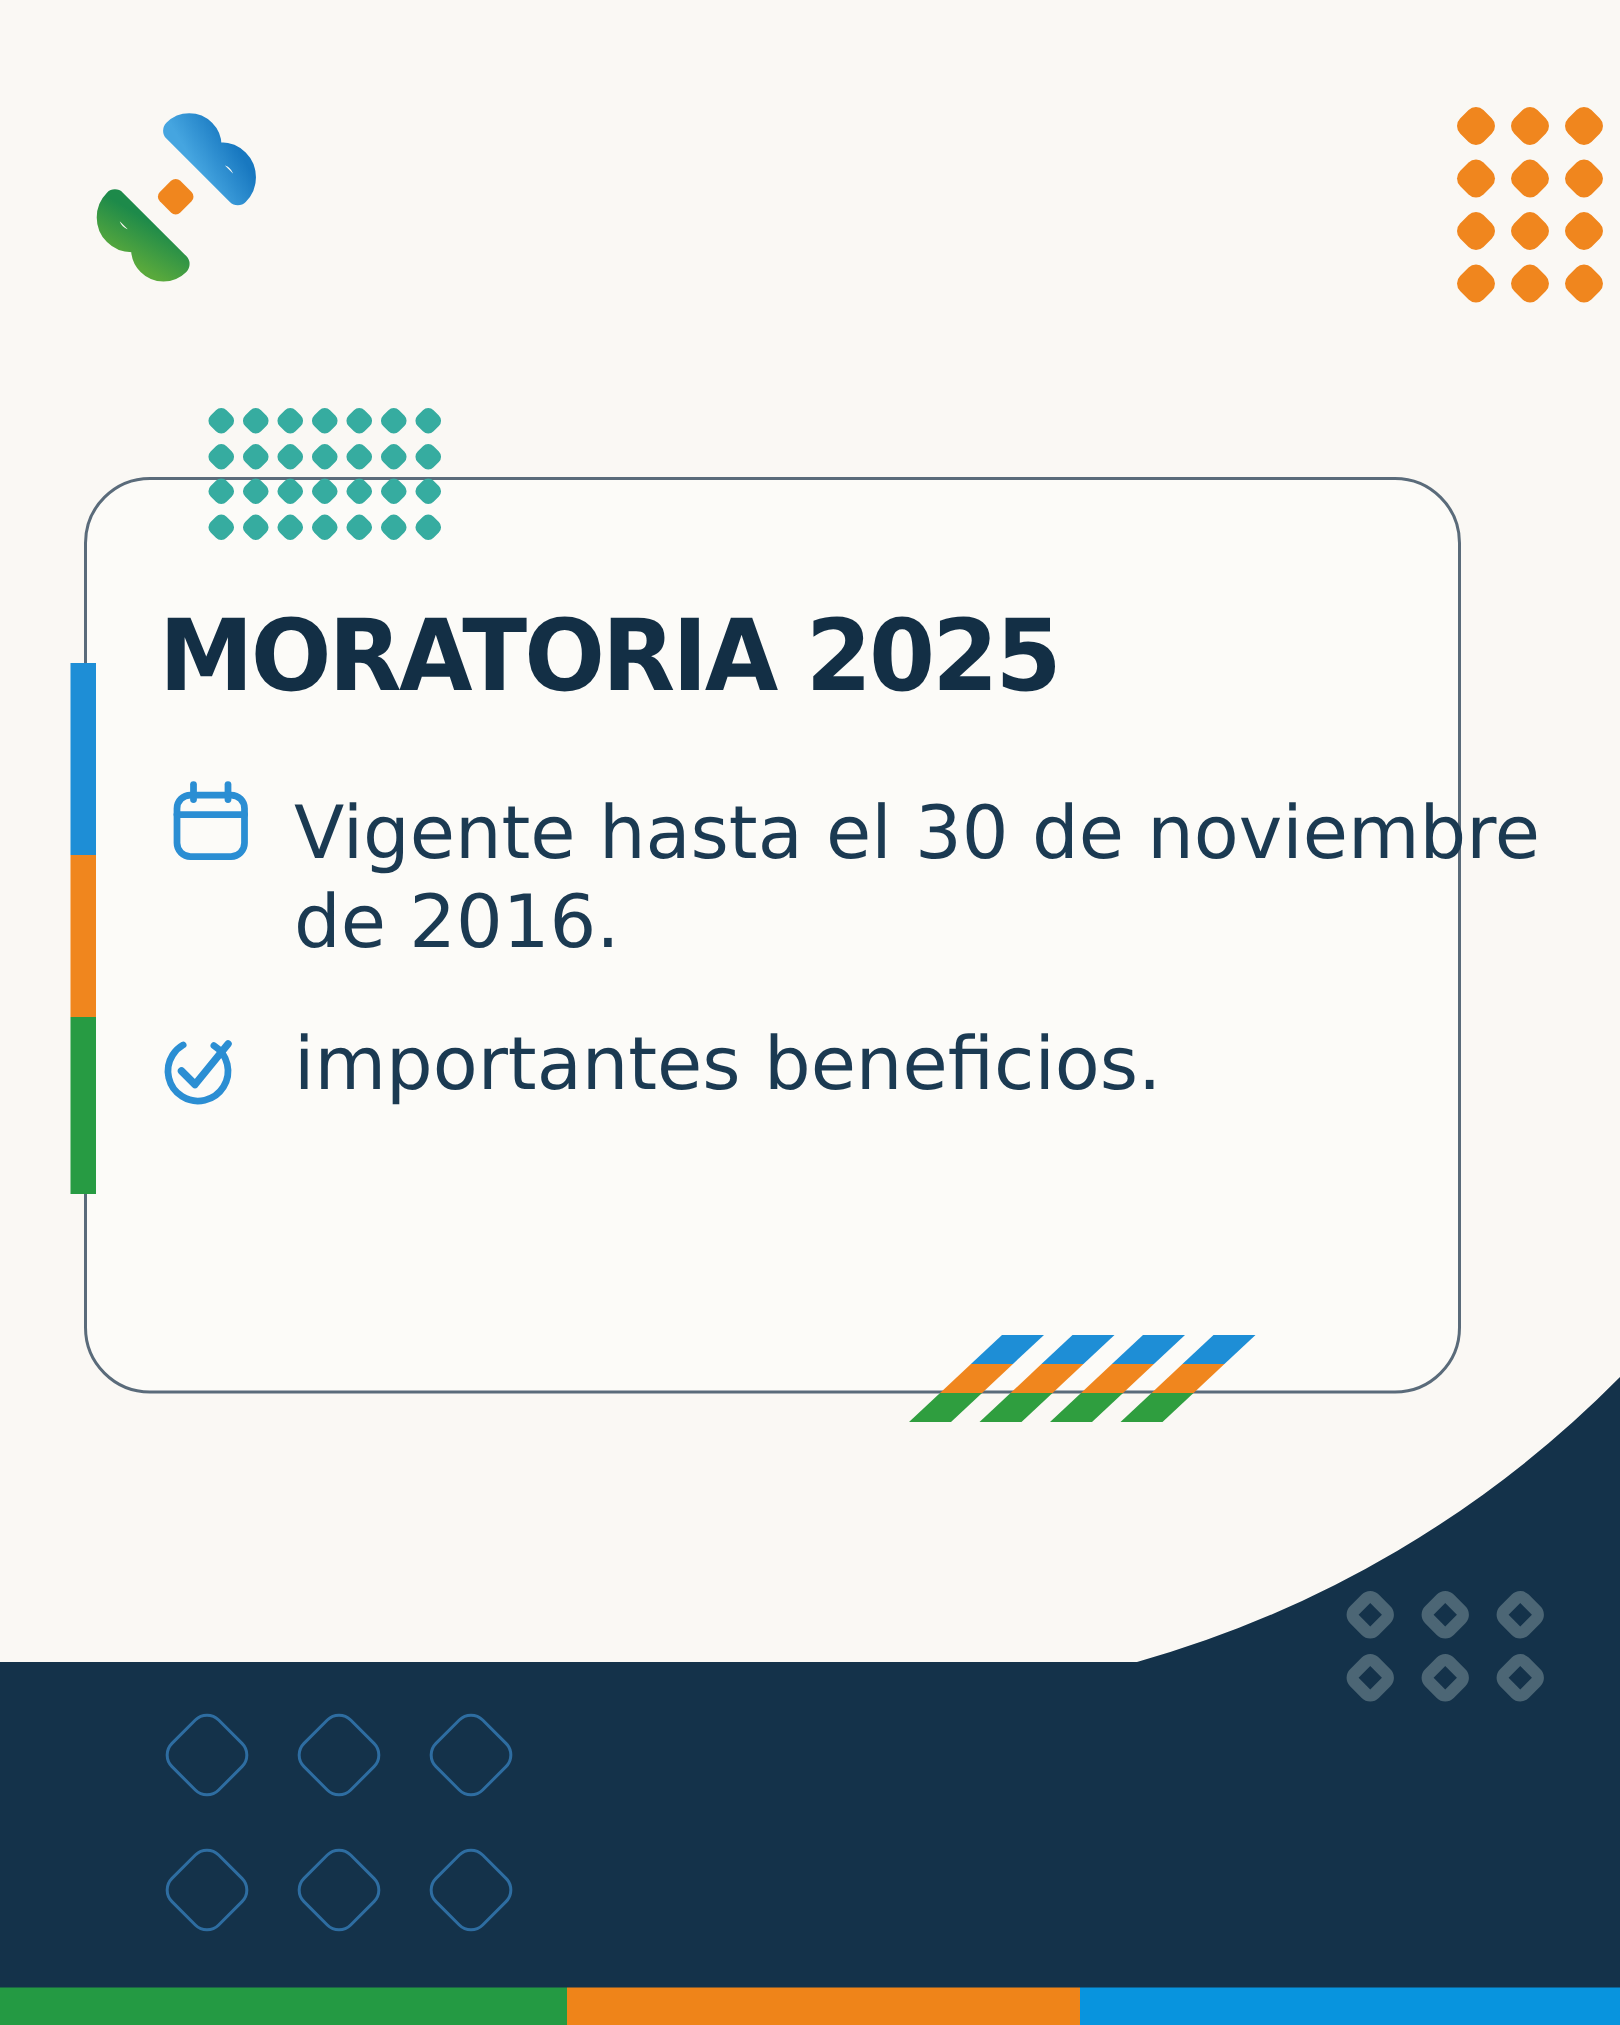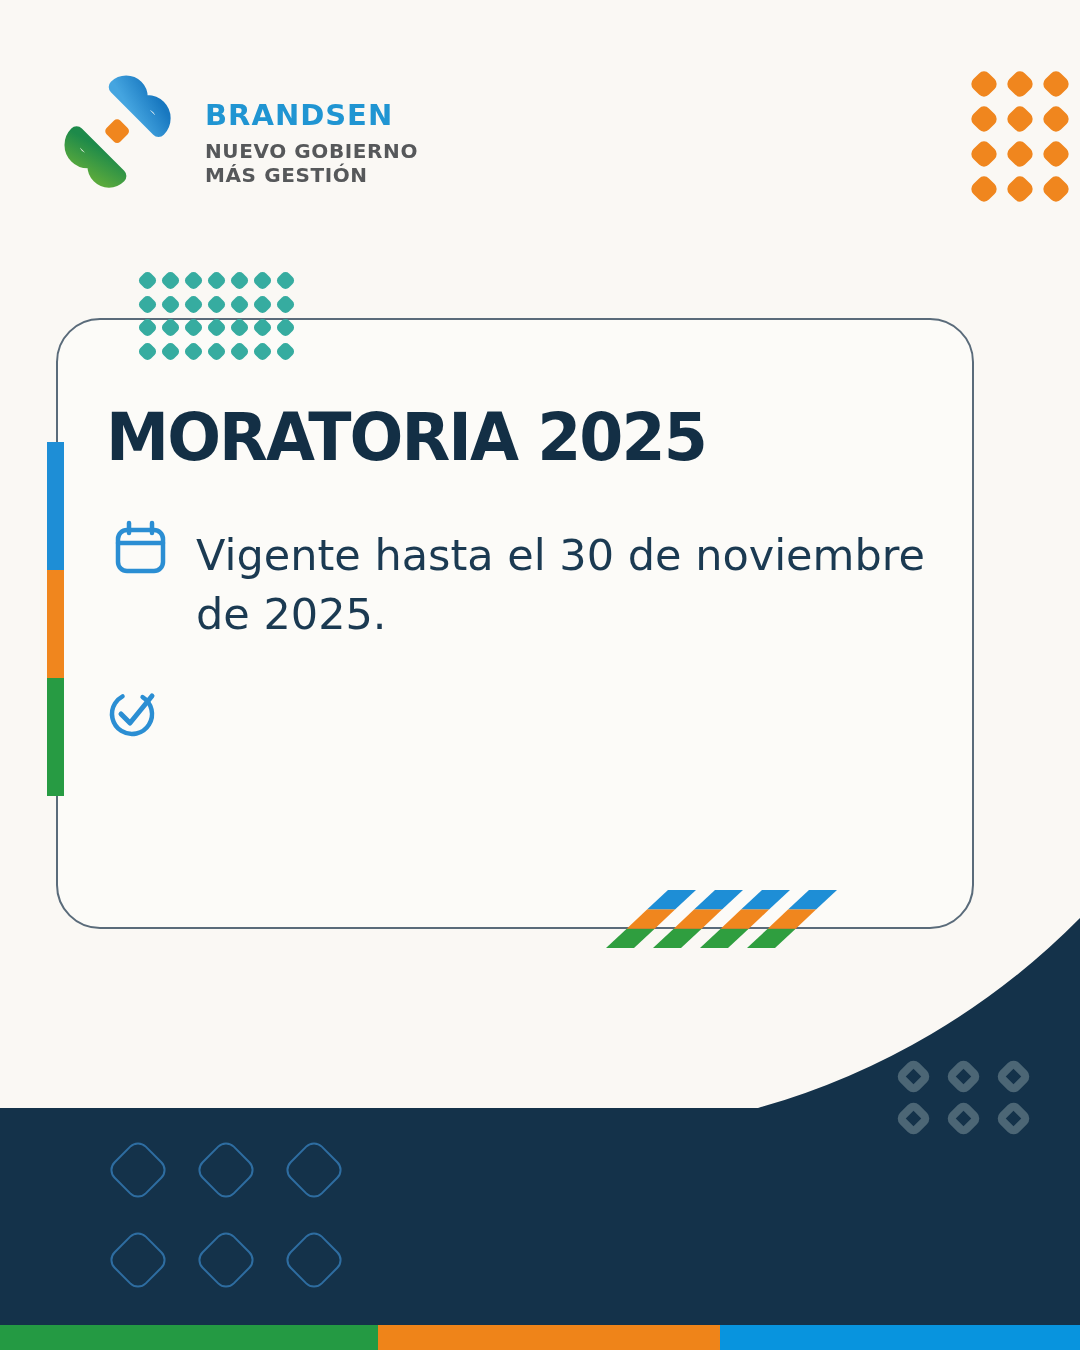--- a/index.html
+++ b/index.html
@@ -38,21 +38,21 @@
   #accent-bar{left:47px;top:442px;width:17px;z-index:6;}
   #accent-bar .seg-blue{width:17px;height:128px;background:var(--accent-blue,#1e8ed6);}
   #accent-bar .seg-orange{width:17px;height:108px;background:var(--accent-orange,#f0861e);}
   #accent-bar .seg-green{width:17px;height:118px;background:var(--accent-green,#279b43);}
 
   #card-title{left:106px;top:399px;z-index:2;font-size:66px;font-weight:bold;letter-spacing:-2px;
               color:var(--ink-title,#132f45);transform:scaleX(0.96);transform-origin:left top;white-space:nowrap;}
   .bullet-icon{z-index:2;}
   #bullet1-icon{left:112px;top:519px;width:57px;height:57px;}
   #bullet2-icon{left:107px;top:684px;width:56px;height:56px;}
-  .bullet-text{z-index:2;font-size:43px;line-height:59px;color:var(--ink-text,#1b3a52);}
+  .bullet-text{z-index:2;font-size:49px;line-height:59px;color:var(--ink-text,#1b3a52);}
   .bullet-text div{white-space:nowrap;}
   #bullet1-text{left:196px;top:526px;}
   #bullet2-text{left:196px;top:680px;}
   #slashes{left:606px;top:890px;width:232px;height:58px;z-index:6;}
 
   
   #footer-band{left:0;top:1108px;width:1080px;height:242px;background:var(--navy,#14324a);z-index:3;}
   #footer-corner{left:700px;top:900px;width:380px;height:209px;z-index:3;}
   #gray-rings{left:888px;top:1055px;grid-template-columns:repeat(3,50px);grid-auto-rows:42px;z-index:4;}
   #gray-rings .ring{width:27px;height:27px;border:8px solid var(--ring-gray,#4c6675);border-radius:8px;transform:rotate(45deg);margin:auto;background:transparent;}
@@ -83,25 +83,20 @@
       <path d="M0,-34 L0,34 M0,-34 A16,16 0 0 1 0,-2 A18,18 0 0 1 0,34"></path>
     </g>
     <g transform="translate(52,101) rotate(135)" stroke="url(#gG)" stroke-width="17" stroke-linecap="round">
       <path d="M0,-34 L0,34 M0,-34 A16,16 0 0 1 0,-2 A18,18 0 0 1 0,34"></path>
     </g>
     <g transform="translate(74,74) rotate(45)">
       <rect x="-11" y="-11" width="22" height="22" rx="5" fill="#f0861e"></rect>
     </g>
   </svg>
 
-  <div id="logo-text" class="abs">
-    <div class="brand-name">BRANDSEN</div>
-    <div class="brand-tagline first">NUEVO GOBIERNO</div>
-    <div class="brand-tagline">MÁS GESTIÓN</div>
-  </div>
 
   <div id="orange-dots" class="abs dot-grid">
       <span class="dot"></span>
       <span class="dot"></span>
       <span class="dot"></span>
       <span class="dot"></span>
       <span class="dot"></span>
       <span class="dot"></span>
       <span class="dot"></span>
       <span class="dot"></span>
@@ -153,28 +148,29 @@
   <h1 id="card-title" class="abs">MORATORIA 2025</h1>
 
   <svg id="bullet1-icon" class="abs bullet-icon" viewBox="0 0 57 57" fill="none" stroke="#2b8ed3" stroke-width="4.5" stroke-linecap="round" stroke-linejoin="round">
     <rect x="6" y="11" width="45" height="41" rx="9"></rect>
     <line x1="6" y1="24" x2="51" y2="24"></line>
     <line x1="17" y1="4" x2="17" y2="14"></line>
     <line x1="40" y1="4" x2="40" y2="14"></line>
   </svg>
   <div id="bullet1-text" class="abs bullet-text">
     <div>Vigente hasta el 30 de noviembre</div>
-    <div>de 2025.</div>
+    <div>de 2016.</div>
   </div>
 
   <svg id="bullet2-icon" class="abs bullet-icon" viewBox="0 0 56 56" fill="none" stroke="#2b8ed3" stroke-linecap="round" stroke-linejoin="round">
     <circle cx="25" cy="30" r="20" stroke-width="4.5" stroke-dasharray="104 22" transform="rotate(-58 25 30)"></circle>
     <path d="M14,30 L23,39 L45,12" stroke-width="5"></path>
   </svg>
   <div id="bullet2-text" class="abs bullet-text">
+    <div>importantes beneficios.</div>
   </div>
 
   <svg id="slashes" class="abs" viewBox="0 0 232 58">
     <defs>
       <g id="slash">
         <polygon points="0,58 28,58 48.7,38.7 20.7,38.7" fill="#2f9e3f"></polygon>
         <polygon points="20.7,38.7 48.7,38.7 69.3,19.3 41.3,19.3" fill="#f0861e"></polygon>
         <polygon points="41.3,19.3 69.3,19.3 90,0 62,0" fill="#1e8ed6"></polygon>
       </g>
     </defs>

